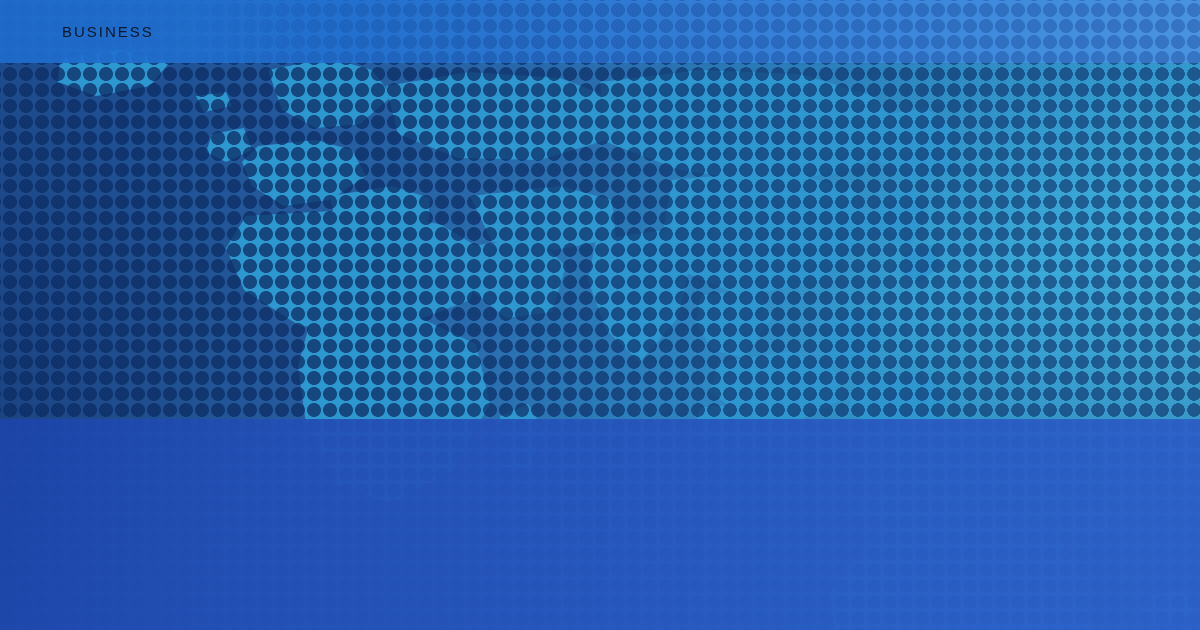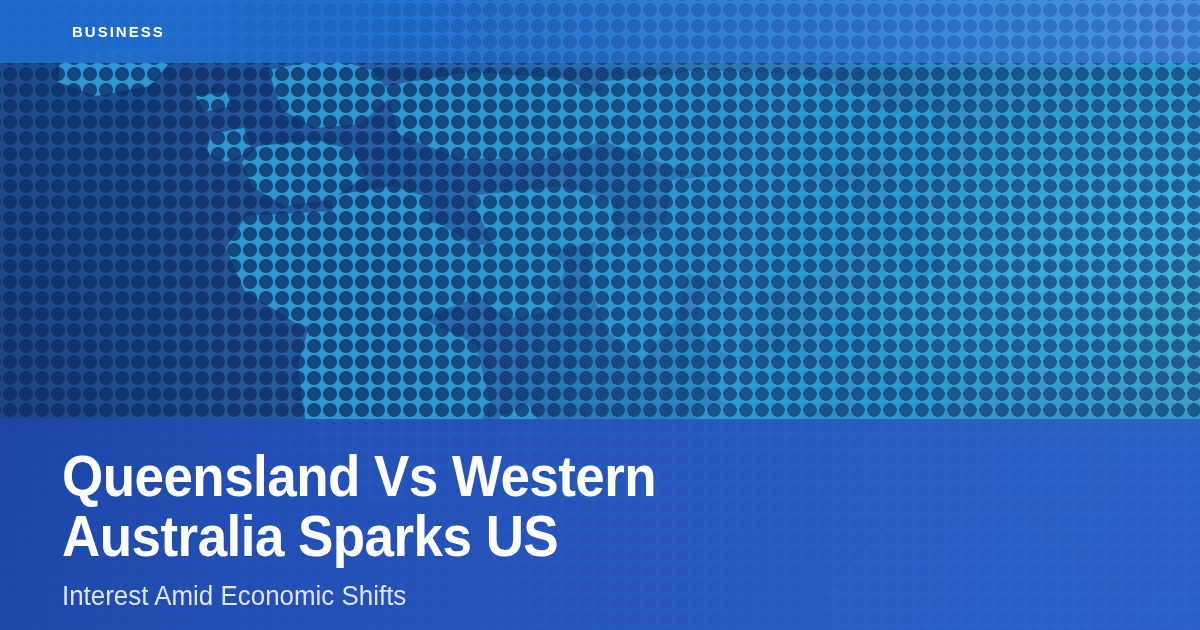--- a/index.html
+++ b/index.html
@@ -69,26 +69,26 @@
     left: 0; top: 0;
     width: 1200px; height: 63px;
     background-image: radial-gradient(circle at center, rgba(22,70,150,0.34) 0 6.8px, rgba(22,70,150,0) 7.2px);
     background-size: 16px 16px;
     background-position: 2px 2px;
     -webkit-mask-image: linear-gradient(90deg, rgba(0,0,0,0) 0%, rgba(0,0,0,0) 17%, rgba(0,0,0,0.45) 26%, #000 40%, #000 100%);
             mask-image: linear-gradient(90deg, rgba(0,0,0,0) 0%, rgba(0,0,0,0) 17%, rgba(0,0,0,0.45) 26%, #000 40%, #000 100%);
   }
   .kicker {
     position: absolute;
-    left: 72px;
+    left: 62px;
     top: 22px;
     font-size: 15px;
-    font-weight: bold;
+    font-weight: normal;
     letter-spacing: 2.0px;
-    color: #ffffff;
+    color: #0f172a;
     line-height: 20px;
     white-space: nowrap;
   }
 
   
   .bottom-band {
     position: absolute;
     left: 0; top: 419px;
     width: 1200px; height: 211px;
     background: linear-gradient(112deg, #1d45ab 0%, #2350b7 22%, #2655bd 45%, #2a5cc4 72%, #2d61ca 100%);
@@ -195,18 +195,14 @@
 
   <div class="dots"></div>
   <div class="dots-strong"></div>
 
   <div class="top-band"></div>
   <div class="top-band-dots"></div>
   <div class="kicker">BUSINESS</div>
 
   <div class="bottom-band"></div>
 
-  <div class="bottom-copy">
-    <h1 class="headline">Queensland Vs Western Australia Sparks US</h1>
-    <p class="subhead">Interest Amid Economic Shifts</p>
-  </div>
 
 </div>
 
 </body></html>

